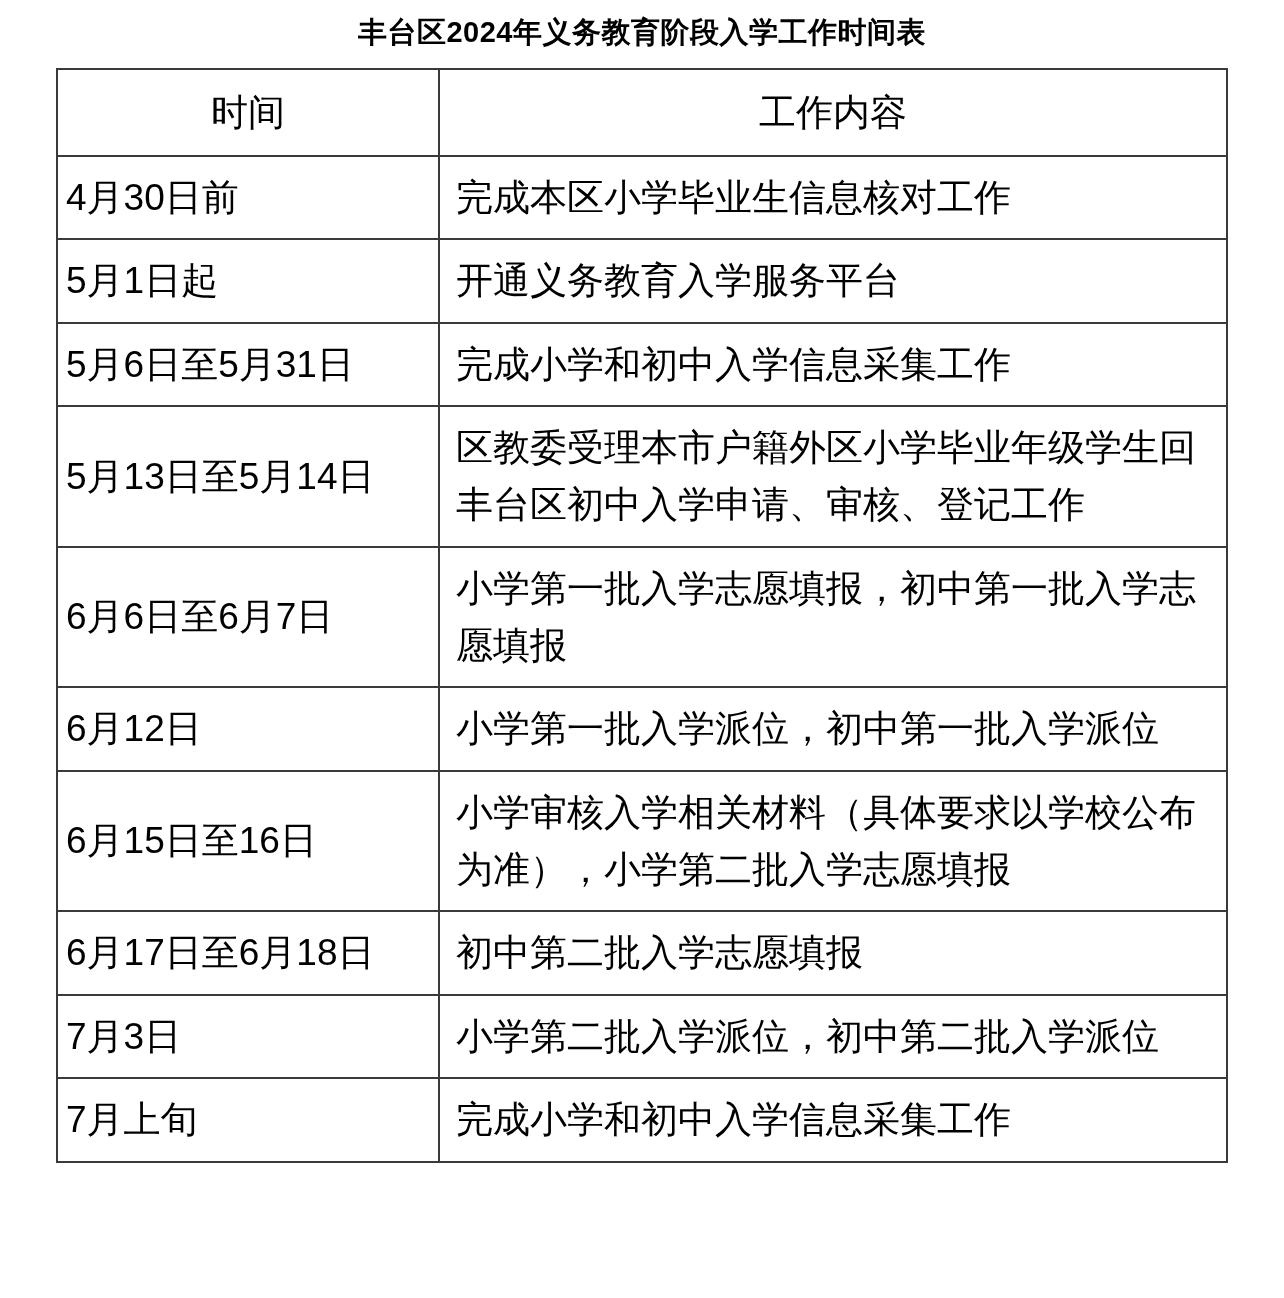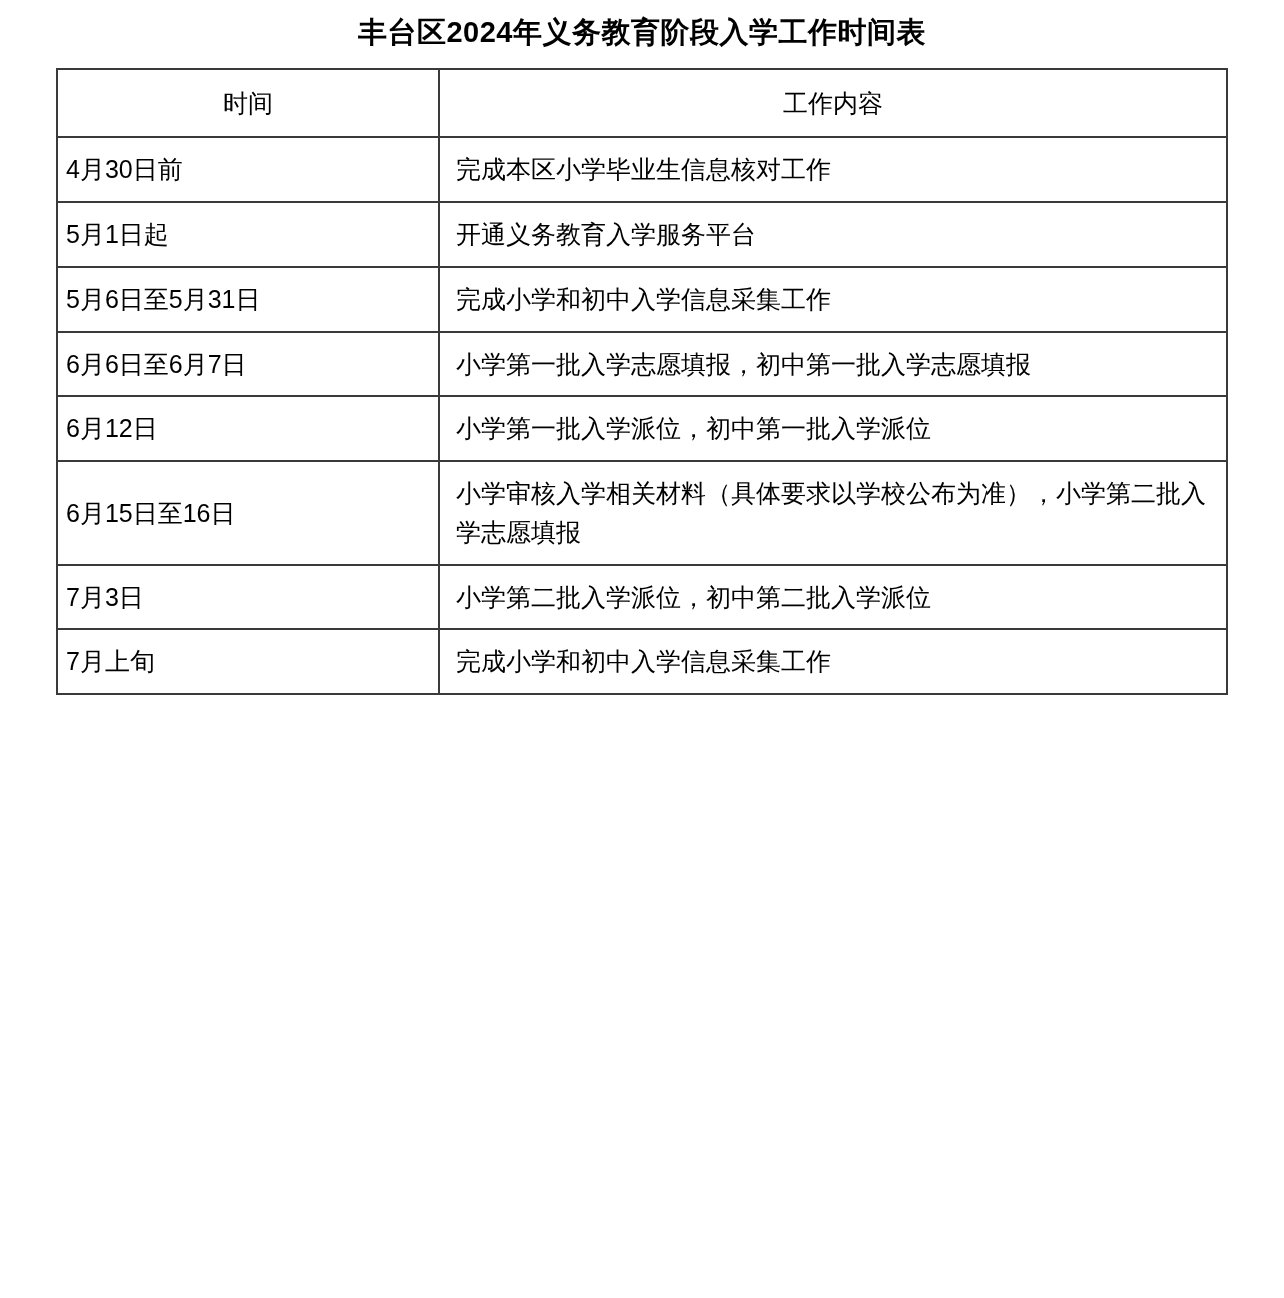--- a/index.html
+++ b/index.html
@@ -29,21 +29,21 @@
   table.schedule {
     border-collapse: collapse;
     table-layout: fixed;
     margin: 0 auto;
     width: 1170px;
     border: 2px solid #3a3a3a;
   }
   table.schedule td, table.schedule th {
     border: 2px solid #3a3a3a;
     font-weight: 400;
-    font-size: 25px;
+    font-size: 37px;
     line-height: 1.55;
     vertical-align: middle;
     box-sizing: border-box;
   }
   col.c-time { width: 382px; }
   col.c-content { width: 788px; }
   .th-time, .th-content {
     text-align: center;
     padding: 14px 10px;
     font-size: 27px;
@@ -82,30 +82,38 @@
         </tr>
         <tr>
           <td class="time-cell">5月1日起</td>
           <td class="content-cell">开通义务教育入学服务平台</td>
         </tr>
         <tr>
           <td class="time-cell">5月6日至5月31日</td>
           <td class="content-cell">完成小学和初中入学信息采集工作</td>
         </tr>
         <tr>
+          <td class="time-cell">5月13日至5月14日</td>
+          <td class="content-cell">区教委受理本市户籍外区小学毕业年级学生回丰台区初中入学申请、审核、登记工作</td>
+        </tr>
+        <tr>
           <td class="time-cell">6月6日至6月7日</td>
           <td class="content-cell">小学第一批入学志愿填报，初中第一批入学志愿填报</td>
         </tr>
         <tr>
           <td class="time-cell">6月12日</td>
           <td class="content-cell">小学第一批入学派位，初中第一批入学派位</td>
         </tr>
         <tr>
           <td class="time-cell">6月15日至16日</td>
           <td class="content-cell">小学审核入学相关材料（具体要求以学校公布为准），小学第二批入学志愿填报</td>
+        </tr>
+        <tr>
+          <td class="time-cell">6月17日至6月18日</td>
+          <td class="content-cell">初中第二批入学志愿填报</td>
         </tr>
         <tr>
           <td class="time-cell">7月3日</td>
           <td class="content-cell">小学第二批入学派位，初中第二批入学派位</td>
         </tr>
         <tr>
           <td class="time-cell">7月上旬</td>
           <td class="content-cell">完成小学和初中入学信息采集工作</td>
         </tr>
       </tbody>

